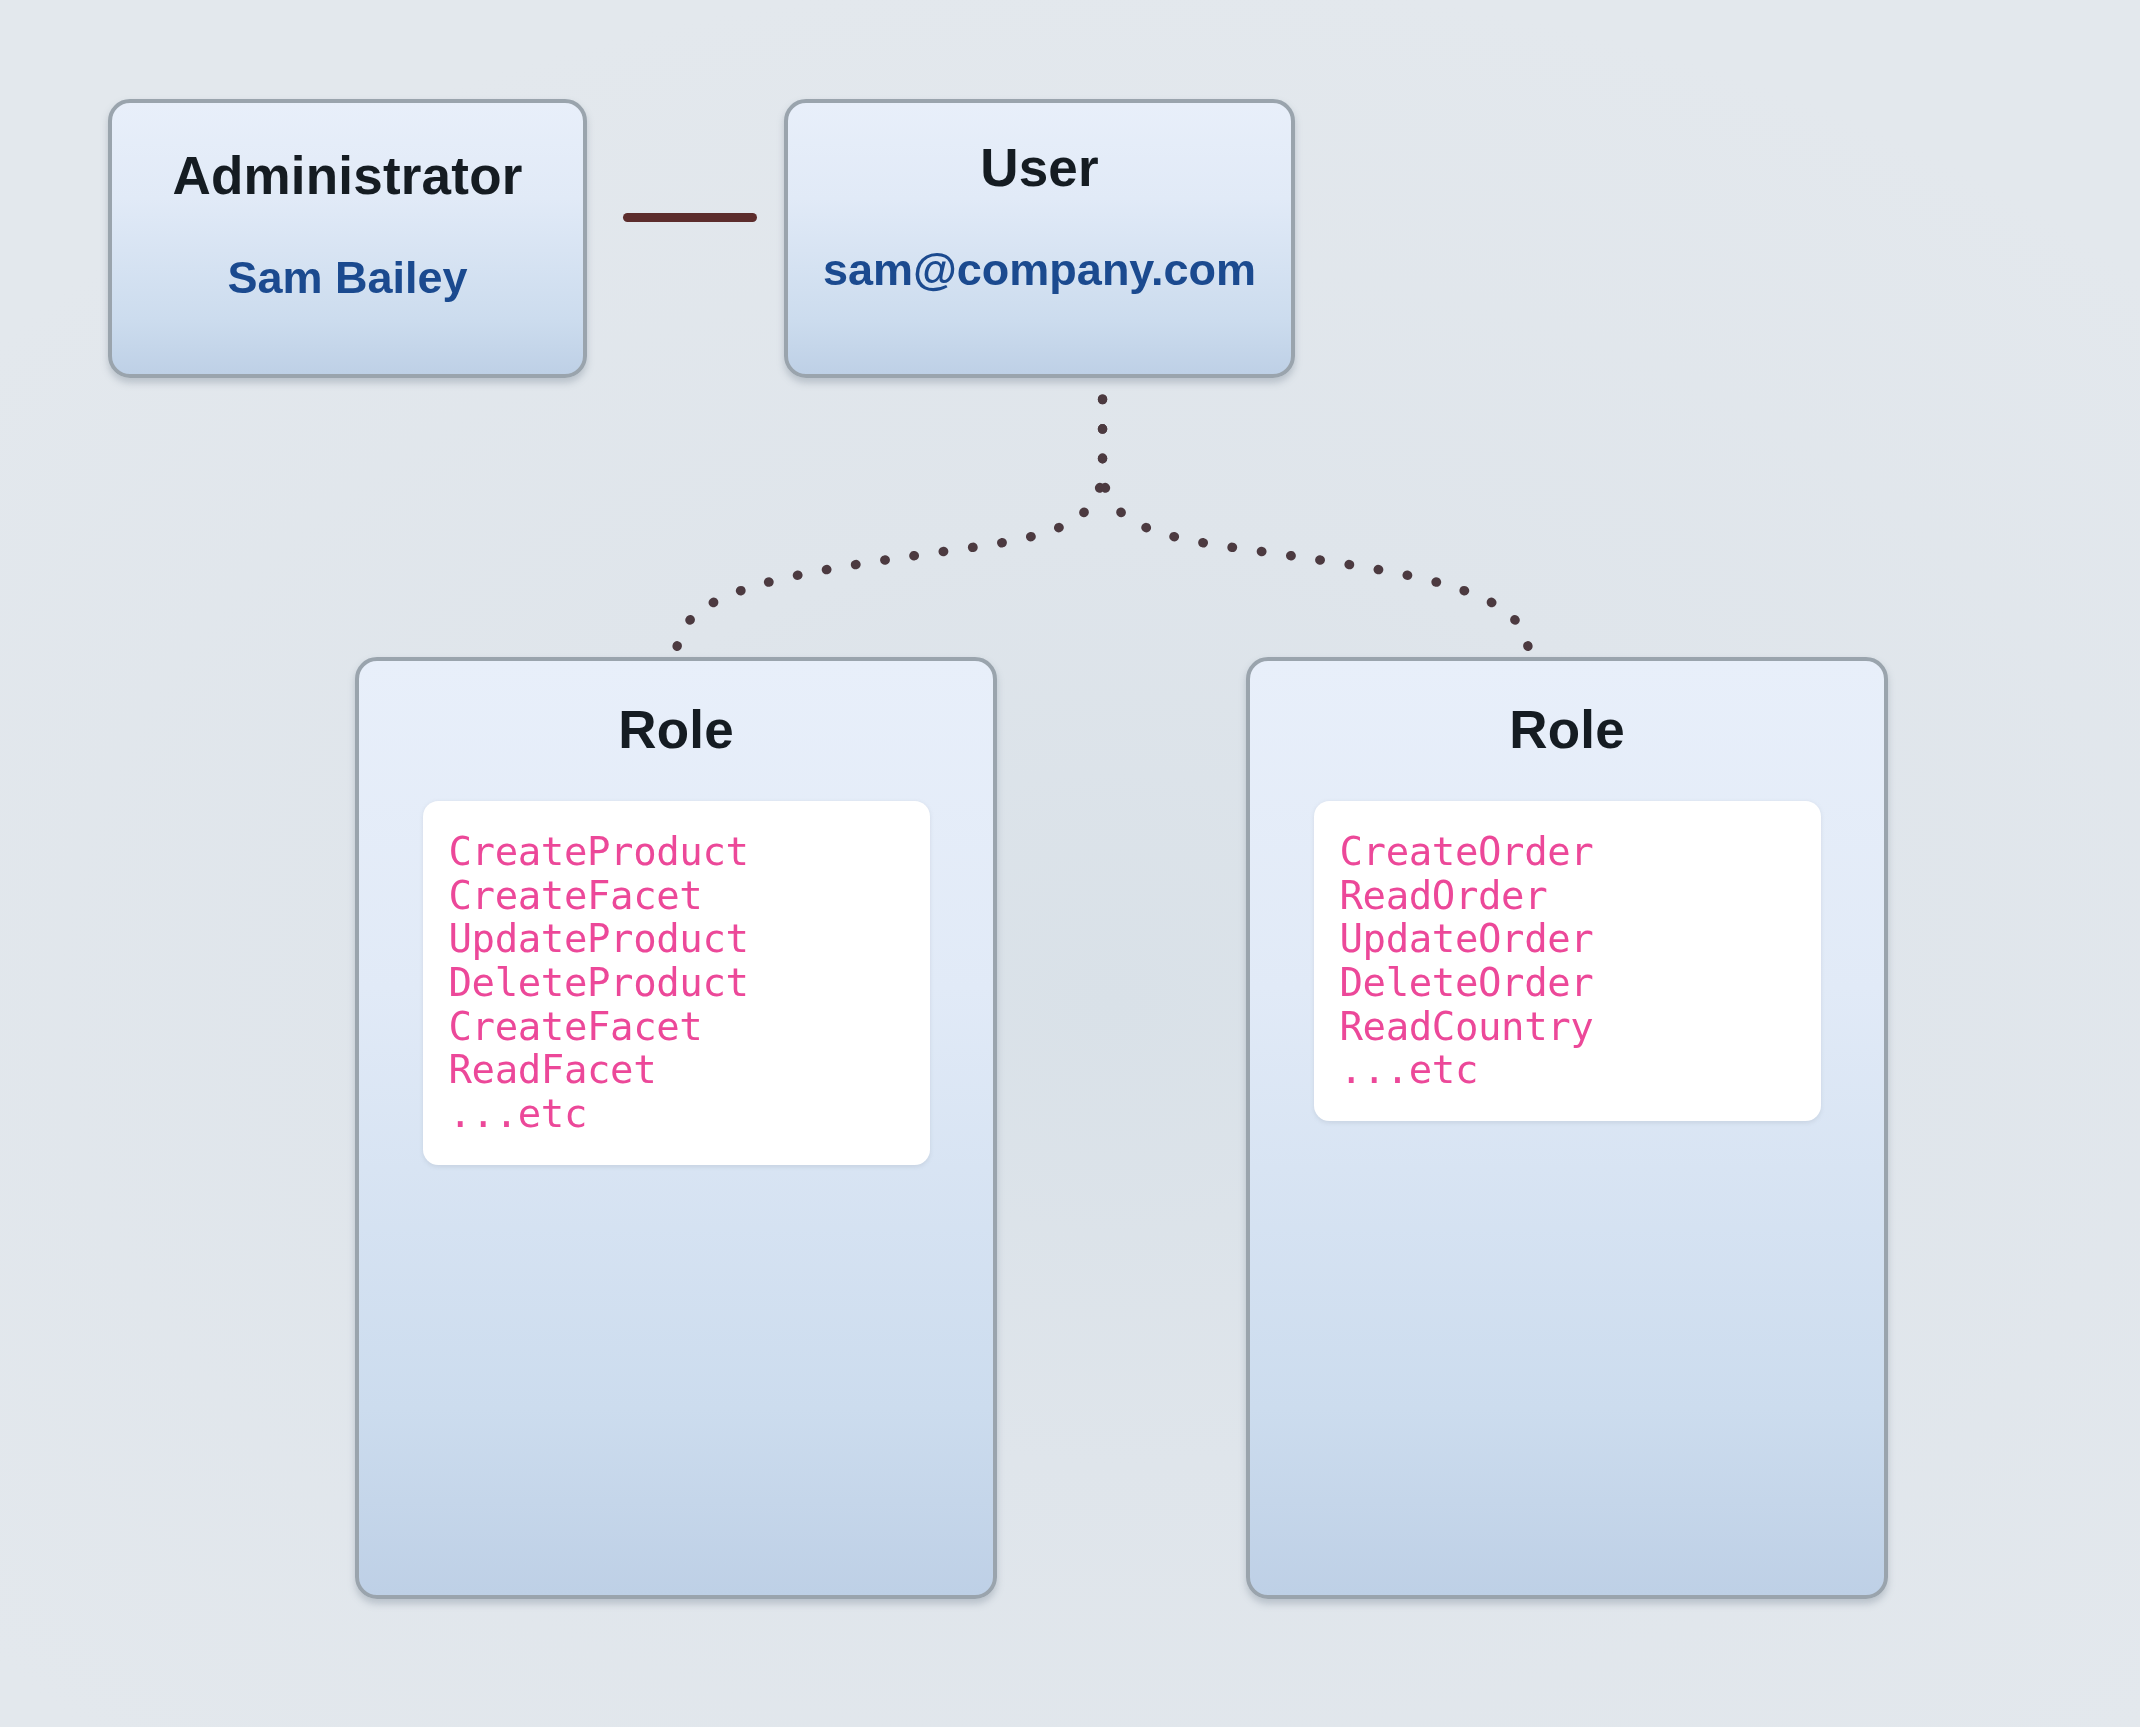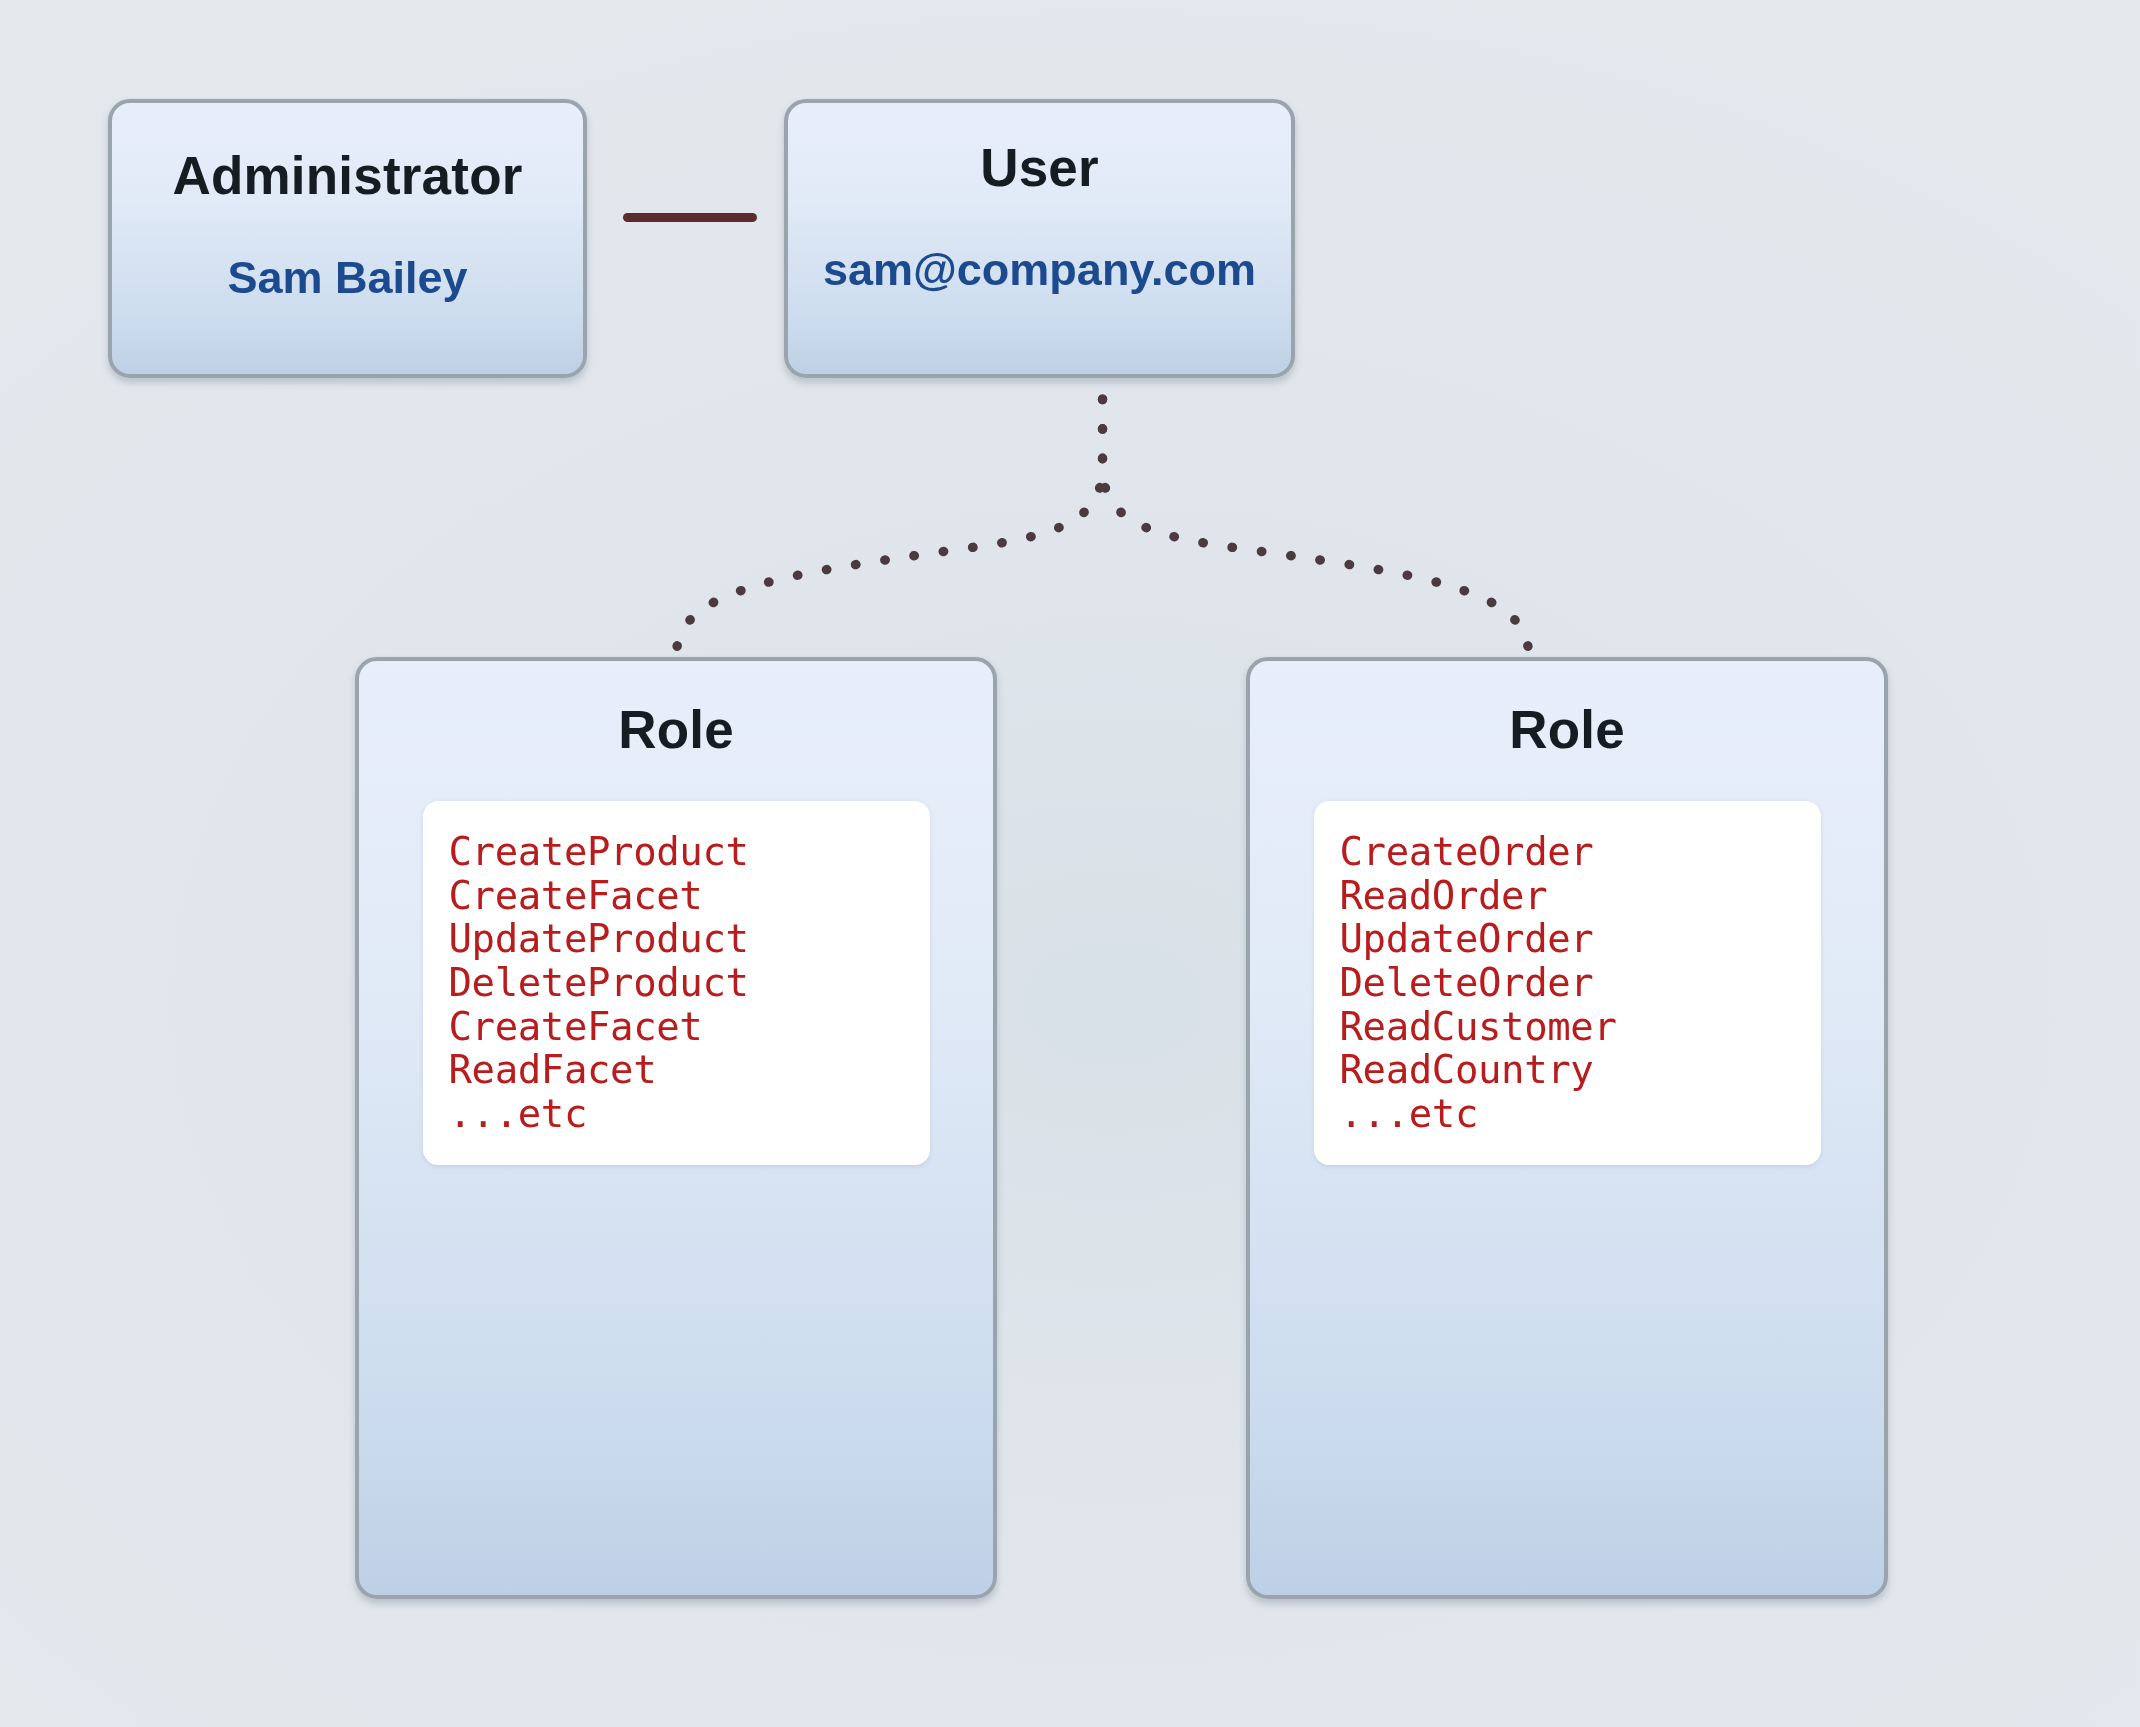--- a/index.html
+++ b/index.html
@@ -120,21 +120,21 @@
     border-radius: 15.4px;
     box-sizing: border-box;
     padding: 29px 26px 29px 26px;
     box-shadow: 0 1.7px 4.3px rgba(120,135,150,0.18);
   }
 
   .permission-item {
     font-family: "DejaVu Sans Mono", "Liberation Mono", monospace;
     font-size: 39px;
     line-height: 1.12;
-    color: #b91c1c;
+    color: #ec4899;
     white-space: pre;
     letter-spacing: -0.4px;
   }
 </style>
 </head>
 <body>
 
 <div id="canvas">
 
   <div class="node" id="admin-node">
@@ -171,20 +171,19 @@
     </div>
   </div>
 
   <div class="node role-node" id="role-node-order">
     <div class="node-title">Role</div>
     <div class="permission-card">
       <div class="permission-item">CreateOrder</div>
       <div class="permission-item">ReadOrder</div>
       <div class="permission-item">UpdateOrder</div>
       <div class="permission-item">DeleteOrder</div>
-      <div class="permission-item">ReadCustomer</div>
       <div class="permission-item">ReadCountry</div>
       <div class="permission-item">...etc</div>
     </div>
   </div>
 
 </div>
 
 
 </body></html>

